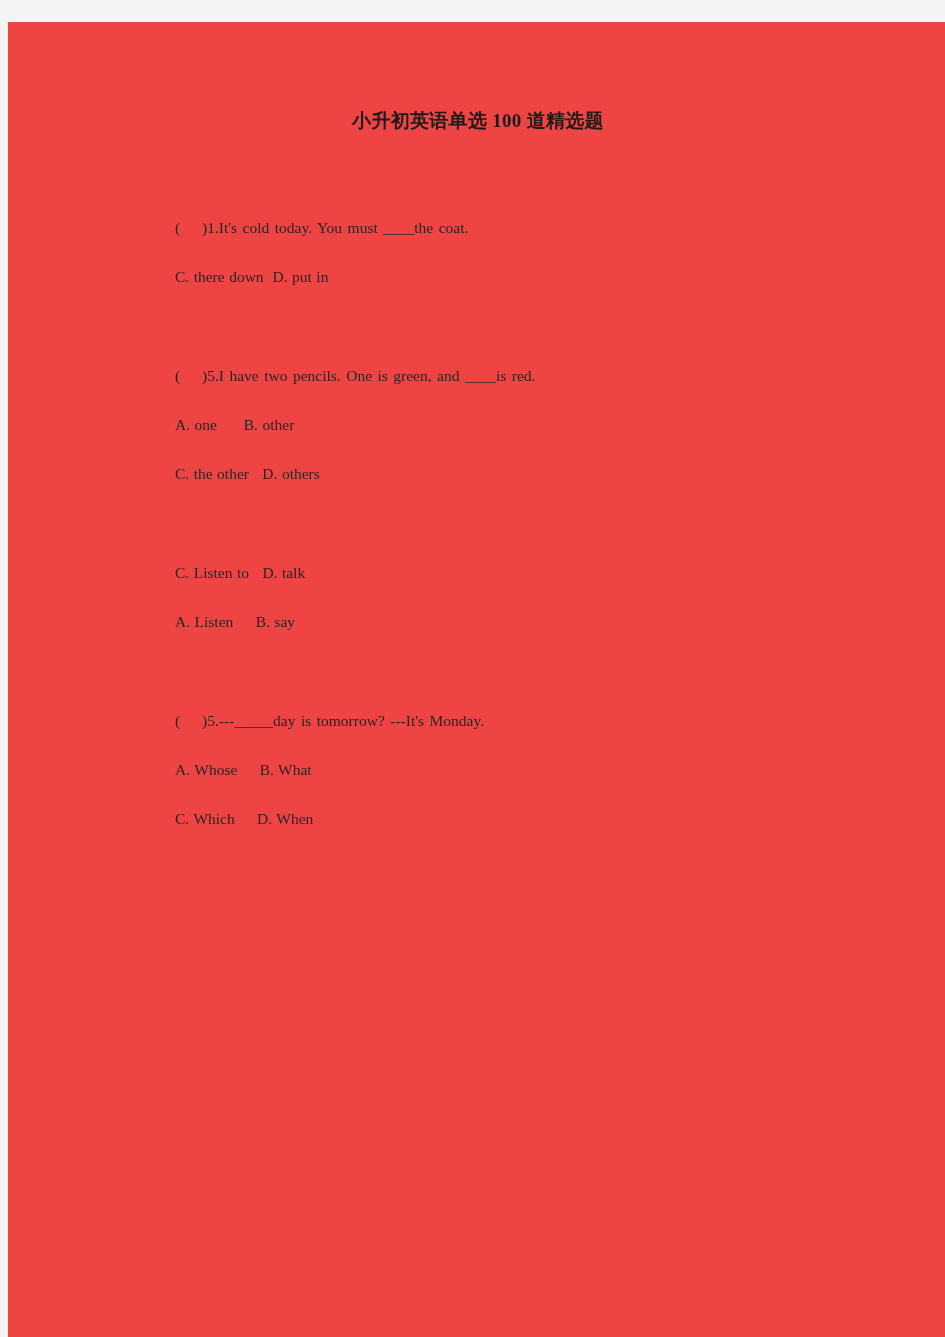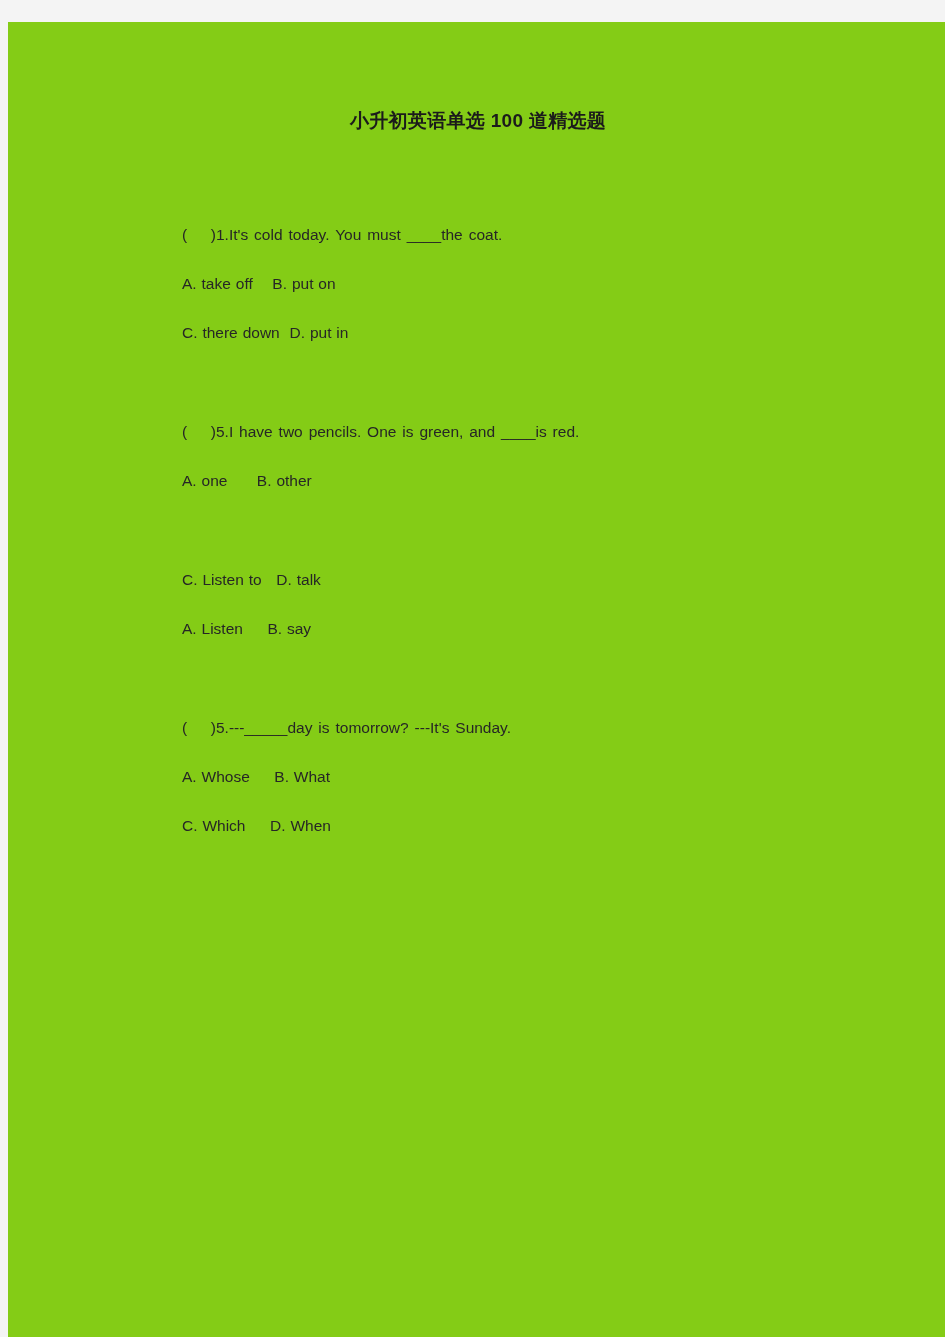--- a/index.html
+++ b/index.html
@@ -13,41 +13,42 @@
     font-family: "Liberation Sans", "DejaVu Sans", sans-serif;
     overflow: hidden;
   }
   
   .page {
     position: absolute;
     left: 8px;
     top: 22px;
     right: 0;
     bottom: 0;
-    background: #84cc16;
+    background: #ef4444;
+    font-family: Liberation Serif, serif;
   }
   .page-inner {
     position: absolute;
     left: 160px;
     top: 0;
     width: 620px;
   }
   .doc-title {
     margin: 0;
     padding: 0;
     text-align: center;
     font-size: 19px;
     font-weight: bold;
     color: #1b1b1b;
     letter-spacing: 0.3px;
     
     padding-top: 86px;
   }
   .questions {
-    margin: 14px;
+    margin: 7px;
     padding: 0;
     list-style: none;
     
     padding-top: 62px;
   }
   .question-block {
     margin: 0 0 50px 0;
     padding: 0;
   }
   .question-block:last-child {
@@ -74,38 +75,38 @@
 
 <div class="page">
   <div class="page-inner">
 
     <h1 class="doc-title">小升初英语单选 100 道精选题</h1>
 
     <div class="questions">
 
       <div class="question-block">
         <p class="q-stem">(    )1.It's cold today. You must ____the coat.</p>
-        <p class="q-options">A. take off    B. put on</p>
         <p class="q-options">C. there down  D. put in</p>
       </div>
 
       <div class="question-block">
         <p class="q-stem">(    )5.I have two pencils. One is green, and ____is red.</p>
         <p class="q-options">A. one      B. other</p>
+        <p class="q-options">C. the other   D. others</p>
       </div>
 
       <div class="question-block">
       </div>
 
       <div class="question-block">
         <p class="q-options">C. Listen to   D. talk</p>
         <p class="q-options">A. Listen     B. say</p>
       </div>
 
       <div class="question-block">
-        <p class="q-stem">(    )5.---_____day is tomorrow? ---It's Sunday.</p>
+        <p class="q-stem">(    )5.---_____day is tomorrow? ---It's Monday.</p>
         <p class="q-options">A. Whose     B. What</p>
         <p class="q-options">C. Which     D. When</p>
       </div>
 
     </div>
   </div>
 </div>
 
 </body></html>

